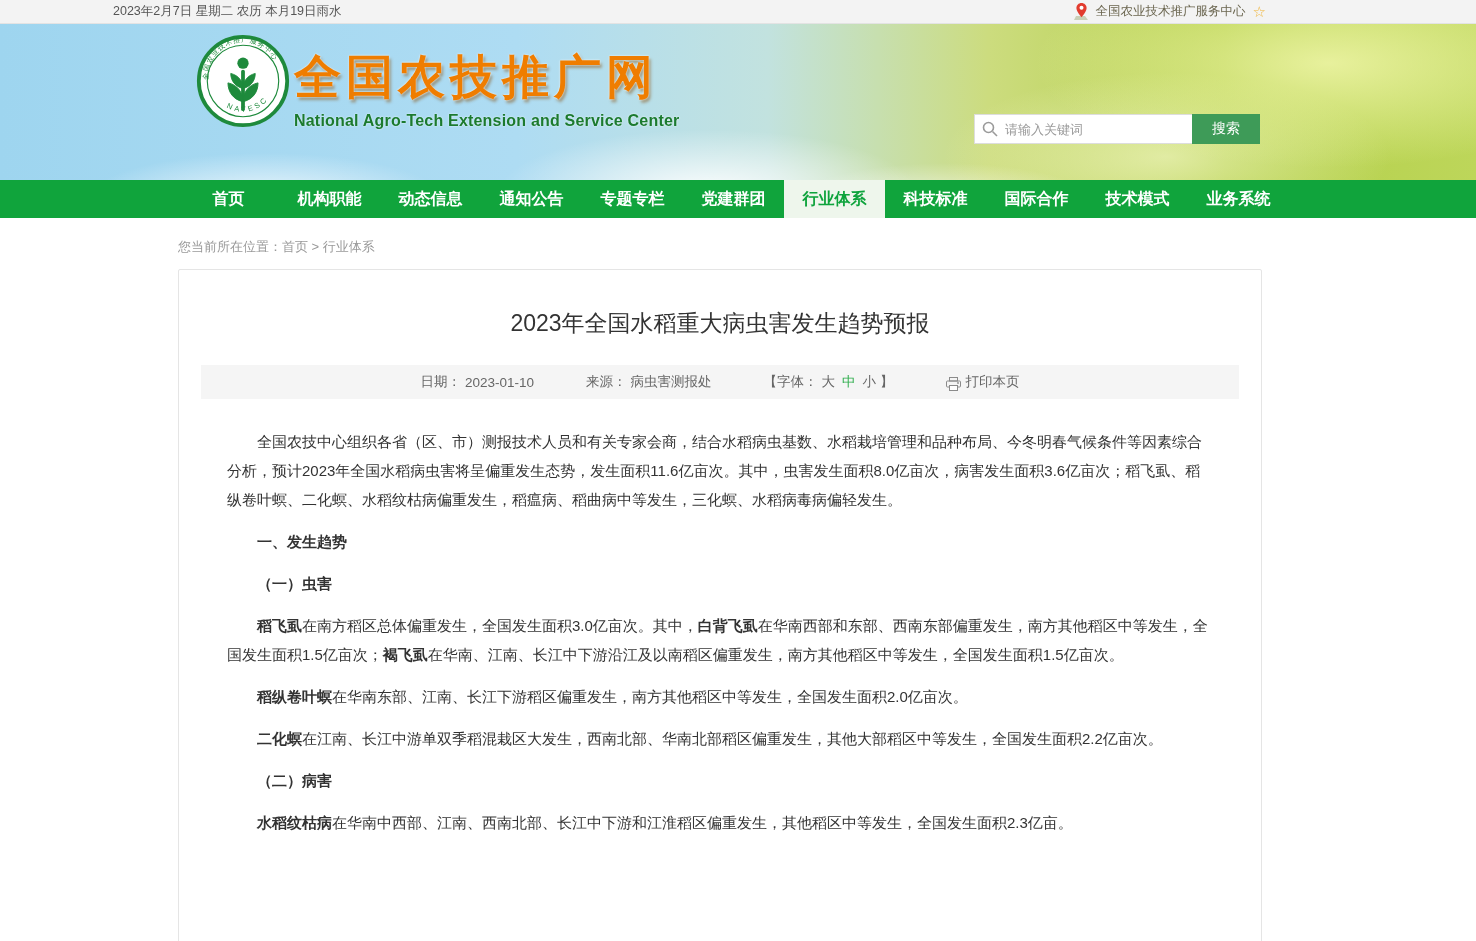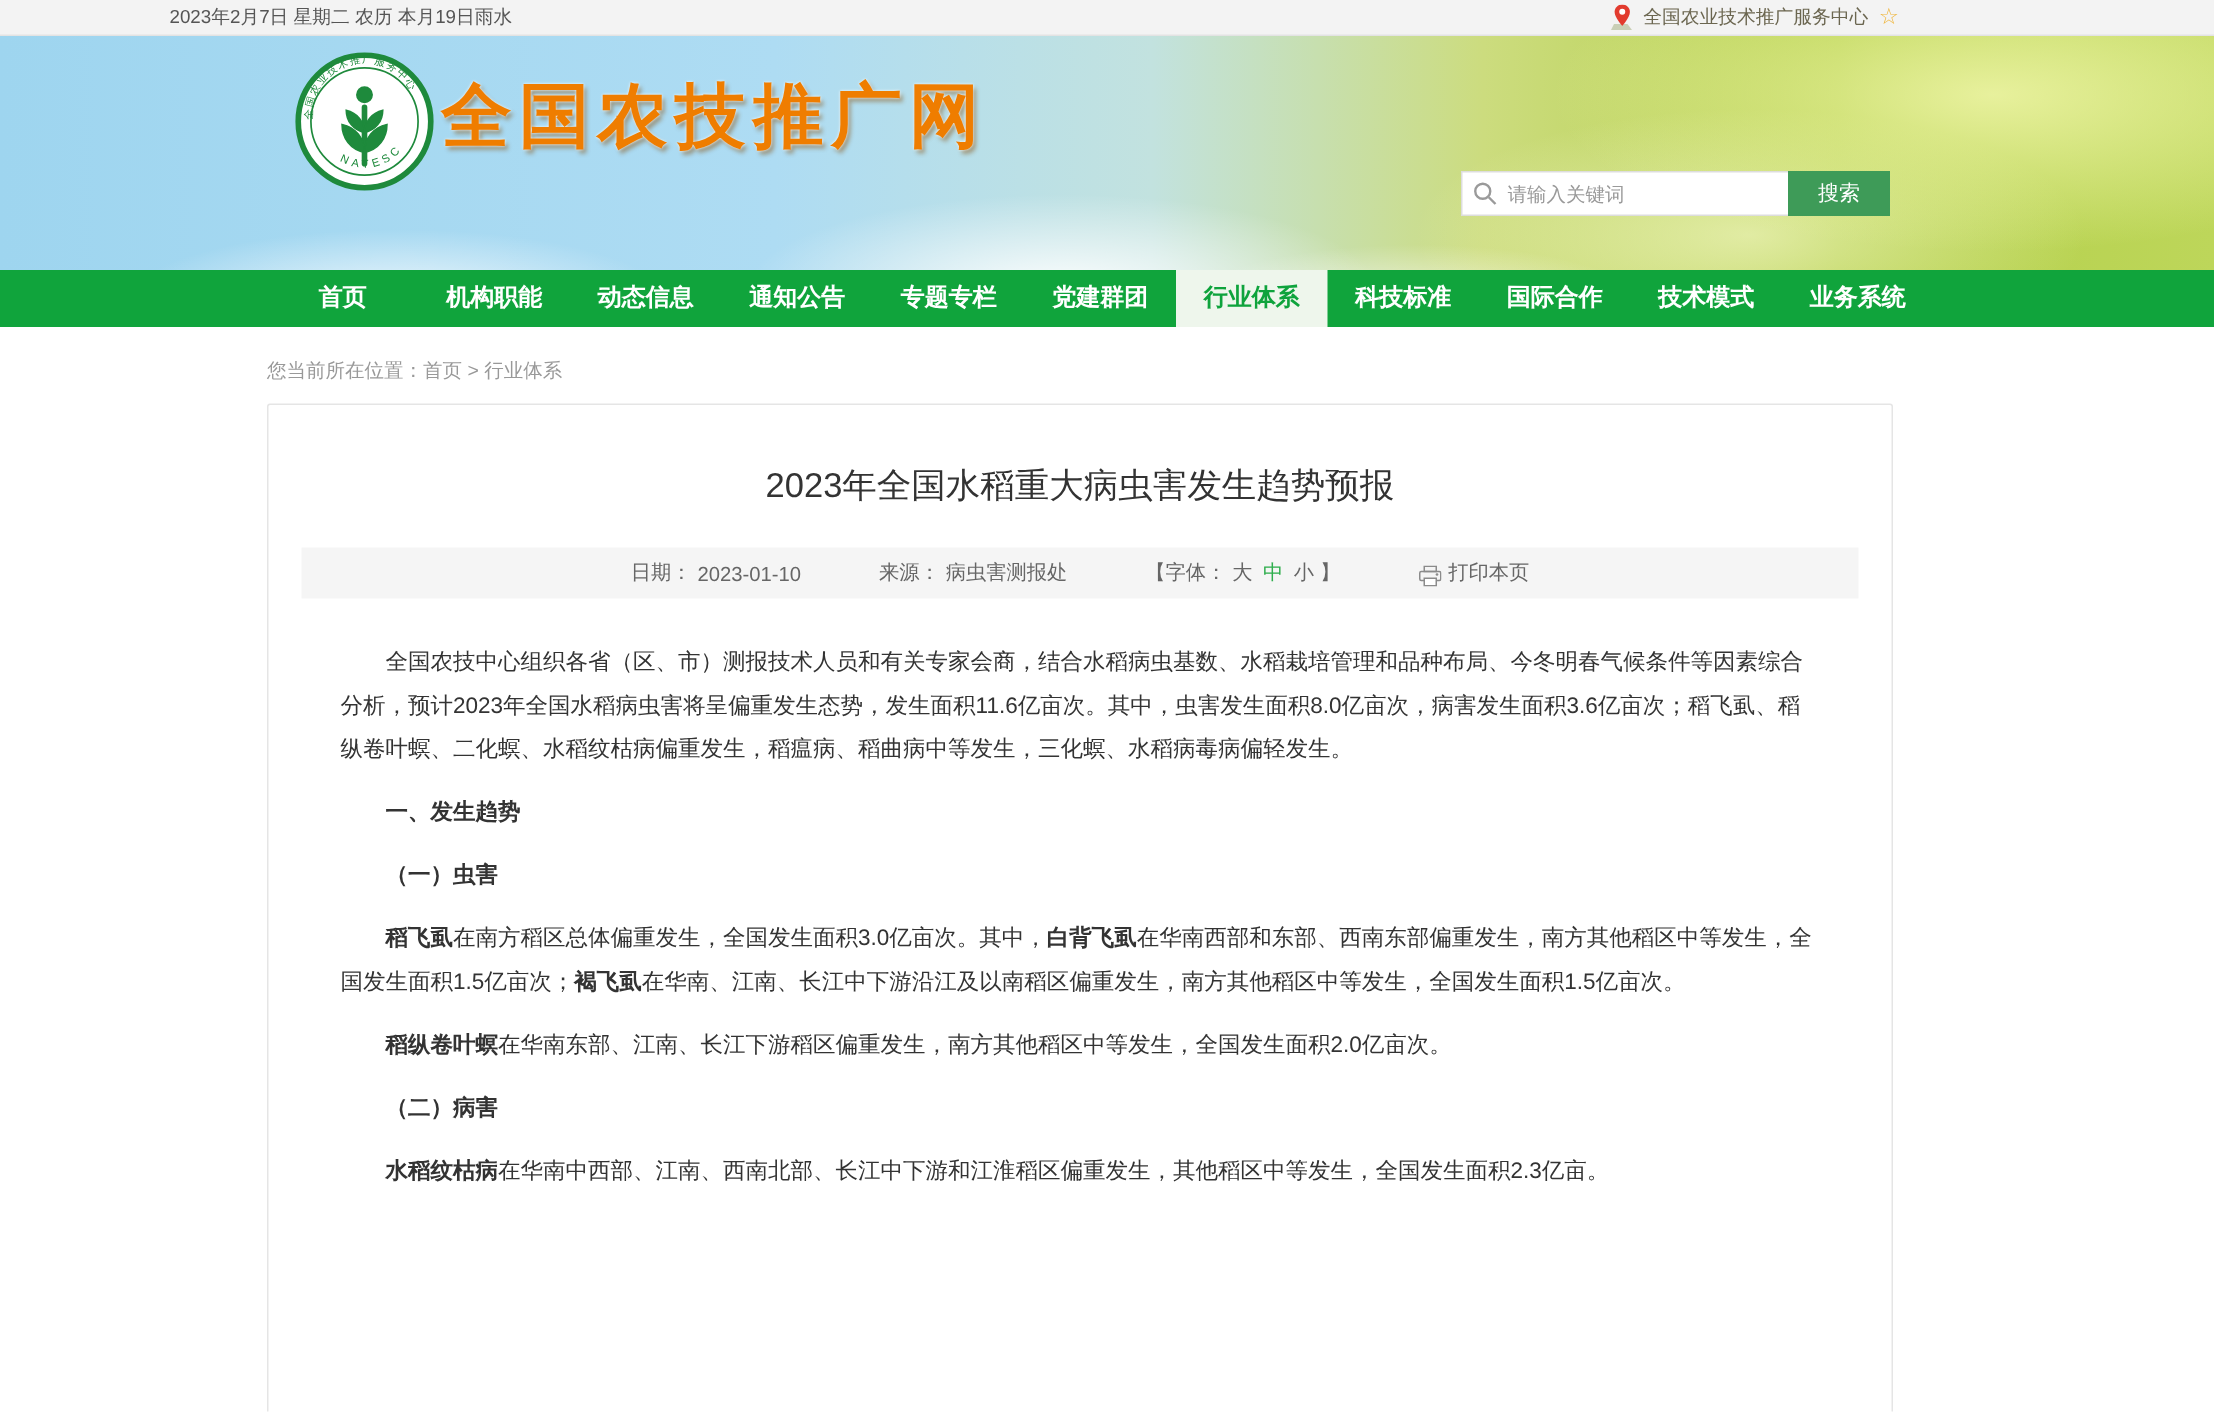--- a/index.html
+++ b/index.html
@@ -102,20 +102,21 @@
           <path d="M50 72 C40 70 34 62 34 52 C44 54 50 62 50 72z" fill="#1e8a3c" stroke-width="1"></path>
           <path d="M50 72 C60 70 66 62 66 52 C56 54 50 62 50 72z" fill="#1e8a3c" stroke-width="1"></path>
           <path d="M50 58 C42 56 37 50 37 42 C45 44 50 50 50 58z" fill="#1e8a3c" stroke-width="1"></path>
           <path d="M50 58 C58 56 63 50 63 42 C55 44 50 50 50 58z" fill="#1e8a3c" stroke-width="1"></path>
         </g>
         <circle cx="50" cy="31" r="6" fill="#1e8a3c"></circle>
       </svg>
     </div>
     <div class="site-title">
       <div class="site-name">全国农技推广网</div>
+      <div class="site-name-en">National Agro-Tech Extension and Service Center</div>
     </div>
     <div class="search">
       <div class="search-input-wrap">
         <span class="mag">
           <svg width="16" height="16" viewBox="0 0 16 16">
             <circle cx="6.5" cy="6.5" r="5" fill="none" stroke="#9a9a9a" stroke-width="1.6"></circle>
             <line x1="10.5" y1="10.5" x2="15" y2="15" stroke="#9a9a9a" stroke-width="1.6"></line>
           </svg>
         </span>
         <input class="search-input" type="text" placeholder="请输入关键词" style="">
@@ -178,17 +179,18 @@
       <span>打印本页</span>
     </span>
   </div>
 
   <div class="article-body">
       <div class="para"><span>全国农技中心组织各省（区、市）测报技术人员和有关专家会商，结合水稻病虫基数、水稻栽培管理和品种布局、今冬明春气候条件等因素综合分析，预计2023年全国水稻病虫害将呈偏重发生态势，发生面积11.6亿亩次。其中，虫害发生面积8.0亿亩次，病害发生面积3.6亿亩次；稻飞虱、稻纵卷叶螟、二化螟、水稻纹枯病偏重发生，稻瘟病、稻曲病中等发生，三化螟、水稻病毒病偏轻发生。</span></div>
       <div class="heading"><b>一、发生趋势</b></div>
       <div class="heading"><b>（一）虫害</b></div>
       <div class="para"><b>稻飞虱</b><span>在南方稻区总体偏重发生，全国发生面积3.0亿亩次。其中，</span><b>白背飞虱</b><span>在华南西部和东部、西南东部偏重发生，南方其他稻区中等发生，全国发生面积1.5亿亩次；</span><b>褐飞虱</b><span>在华南、江南、长江中下游沿江及以南稻区偏重发生，南方其他稻区中等发生，全国发生面积1.5亿亩次。</span></div>
       <div class="para"><b>稻纵卷叶螟</b><span>在华南东部、江南、长江下游稻区偏重发生，南方其他稻区中等发生，全国发生面积2.0亿亩次。</span></div>
+      <div class="para"><b>二化螟</b><span>在江南、长江中游单双季稻混栽区大发生，西南北部、华南北部稻区偏重发生，其他大部稻区中等发生，全国发生面积2.2亿亩次。</span></div>
       <div class="heading"><b>（二）病害</b></div>
       <div class="para"><b>水稻纹枯病</b><span>在华南中西部、江南、西南北部、长江中下游和江淮稻区偏重发生，其他稻区中等发生，全国发生面积2.3亿亩。</span></div>
     </div>
 
 </div>
 
 </body></html>

